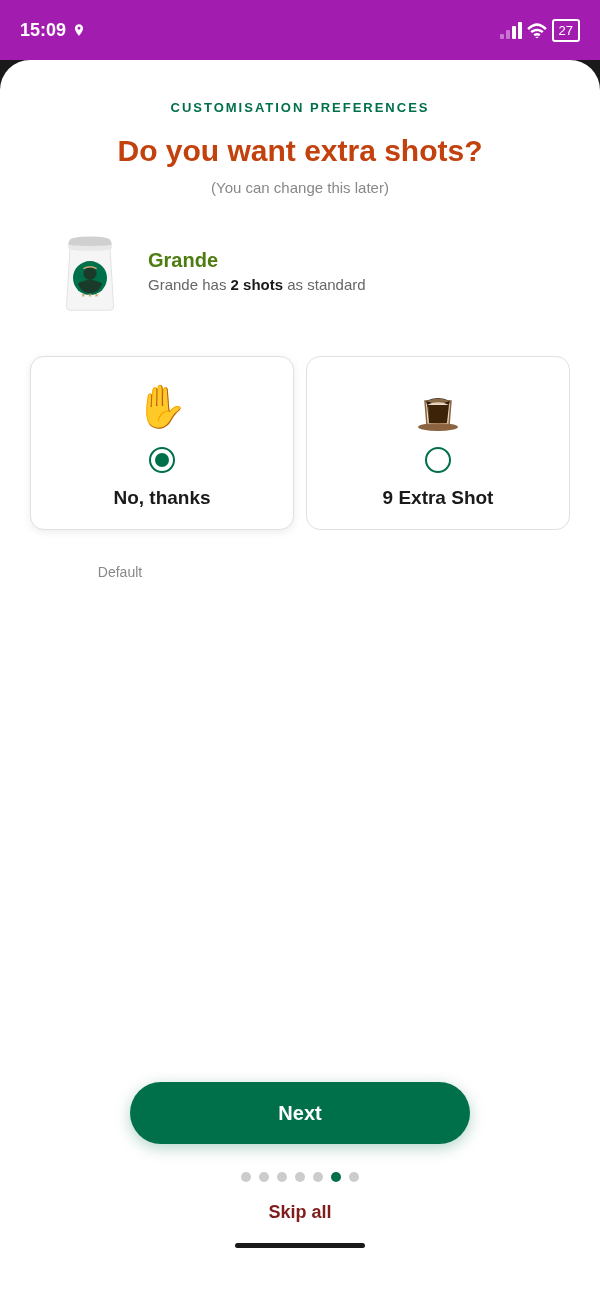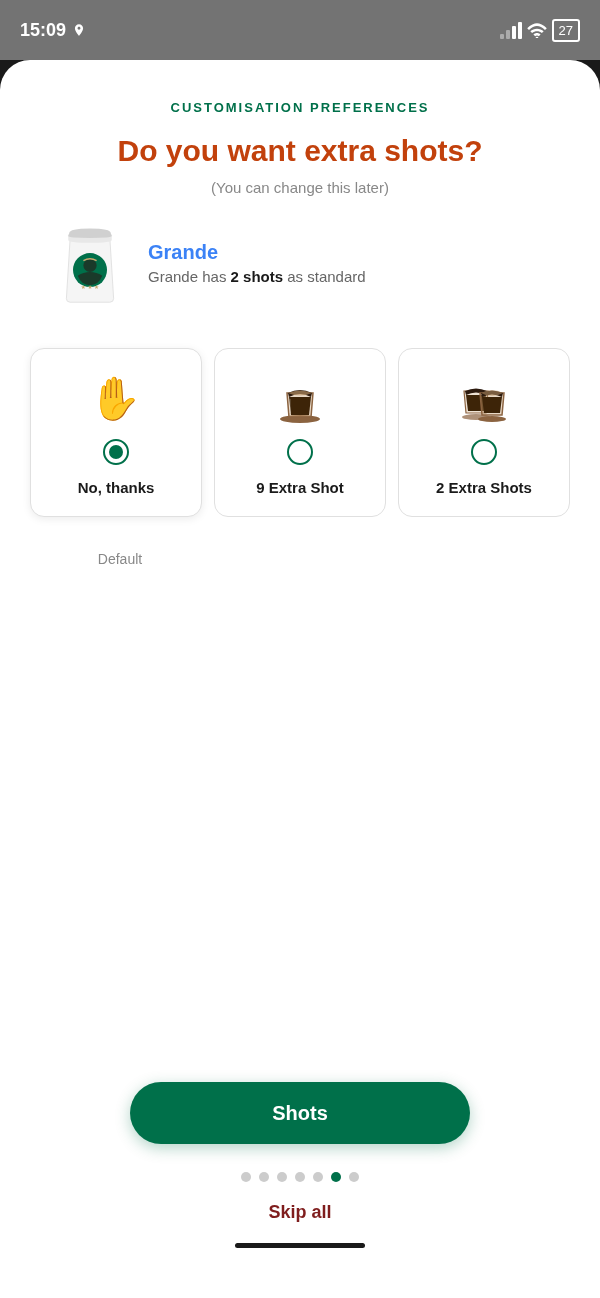--- a/index.html
+++ b/index.html
@@ -12,21 +12,21 @@
       font-family: -apple-system, BlinkMacSystemFont, 'Segoe UI', Helvetica, Arial, sans-serif;
       display: flex;
       flex-direction: column;
       align-items: center;
     }
 
     
     .status-bar {
       width: 100%;
       height: 60px;
-      background: #737373;
+      background: #a21caf;
       display: flex;
       align-items: center;
       justify-content: space-between;
       padding: 0 20px;
       flex-shrink: 0;
     }
 
     .status-time {
       color: white;
       font-size: 18px;
@@ -90,21 +90,21 @@
       color: #c2410c;
       text-align: center;
       margin-bottom: 10px;
       line-height: 1.2;
     }
 
     .subtitle {
       font-size: 15px;
       color: #888;
       text-align: right;
-      margin-bottom: 22px;
+      margin-bottom: 30px;
     }
 
     
     .product-info {
       display: flex;
       align-items: center;
       gap: 18px;
       margin-bottom: 40px;
       align-self: flex-start;
       padding-left: 20px;
@@ -120,21 +120,21 @@
 
     
     .starbucks-cup {
       width: 70px;
       height: 85px;
     }
 
     .product-text .product-name {
       font-size: 20px;
       font-weight: 700;
-      color: #3b82f6;
+      color: #4d7c0f;
       margin-bottom: 4px;
     }
 
     .product-text .product-desc {
       font-size: 15px;
       color: #666;
     }
 
     .product-text .product-desc strong {
       font-weight: 700;
@@ -194,21 +194,21 @@
 
     .radio-btn.checked::after {
       content: '';
       width: 14px;
       height: 14px;
       border-radius: 50%;
       background: #00704a;
     }
 
     .option-label {
-      font-size: 15px;
+      font-size: 19px;
       font-weight: 700;
       color: #1a1a1a;
       text-align: left;
     }
 
     .default-badge {
       font-size: 14px;
       color: #888;
       margin-top: 4px;
     }
@@ -363,56 +363,34 @@
 
           <path d="M13 20 Q25 15 37 20 Q25 25 13 20Z" fill="#c8a070" opacity="0.6"></path>
 
           <path d="M15 26 L15 40" stroke="white" stroke-width="1" opacity="0.3"></path>
         </svg>
       </div>
       <div class="radio-btn"></div>
       <div class="option-label">9 Extra Shot</div>
     </div>
 
-    <div class="option-card">
-      <div class="option-emoji">
-
-        <svg width="60" height="52" viewBox="0 0 60 52">
-
-          <ellipse cx="22" cy="44" rx="14" ry="3" fill="#8B6340" opacity="0.7"></ellipse>
-          <path d="M10 18 L12 40 L32 40 L34 18 Z" fill="#c8a070" opacity="0.3"></path>
-          <path d="M10 18 L12 40 L32 40 L34 18 Z" fill="none" stroke="#8B6340" stroke-width="1.2"></path>
-          <path d="M11 18 Q22 13 33 18 L32 22 Q22 17 12 22 Z" fill="#2c1a0e"></path>
-          <path d="M12 22 L32 22 L30 38 L14 38 Z" fill="#3d2408"></path>
-
-          <ellipse cx="38" cy="46" rx="14" ry="3" fill="#8B6340"></ellipse>
-          <path d="M26 20 L28 42 L48 42 L50 20 Z" fill="#c8a070" opacity="0.4"></path>
-          <path d="M26 20 L28 42 L48 42 L50 20 Z" fill="none" stroke="#8B6340" stroke-width="1.5"></path>
-          <path d="M27 20 Q38 15 49 20 L48 24 Q38 19 28 24 Z" fill="#2c1a0e"></path>
-          <path d="M28 24 L48 24 L46 40 L30 40 Z" fill="#3d2408"></path>
-          <path d="M27 20 Q38 14 49 20 Q38 26 27 20Z" fill="#c8a070" opacity="0.5"></path>
-        </svg>
-      </div>
-      <div class="radio-btn"></div>
-      <div class="option-label">2 Extra Shots</div>
-    </div>
 
   </div>
 
   <div style="width: 100%; display: flex; margin-bottom: 20px;">
     <div style="flex:1; display:flex; justify-content:center;">
       <span class="default-badge">Default</span>
     </div>
     <div style="flex:1;"></div>
     <div style="flex:1;"></div>
   </div>
 
   <div class="spacer"></div>
 
-  <button class="next-btn">Shots</button>
+  <button class="next-btn">Next</button>
 
   <div class="pagination-dots">
     <div class="dot"></div>
     <div class="dot"></div>
     <div class="dot"></div>
     <div class="dot"></div>
     <div class="dot"></div>
     <div class="dot active"></div>
     <div class="dot"></div>
   </div>

